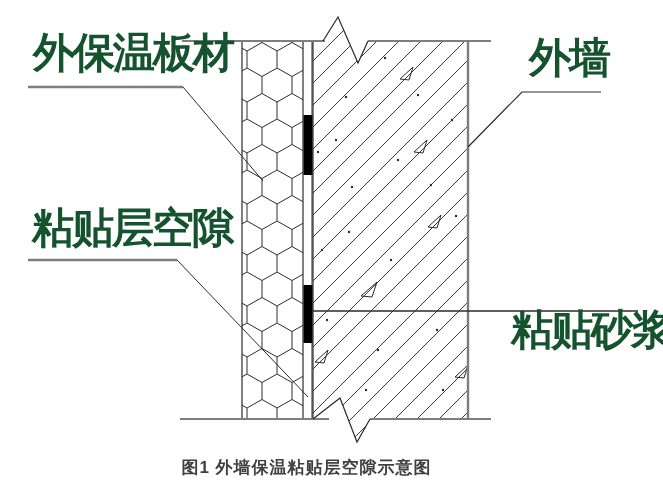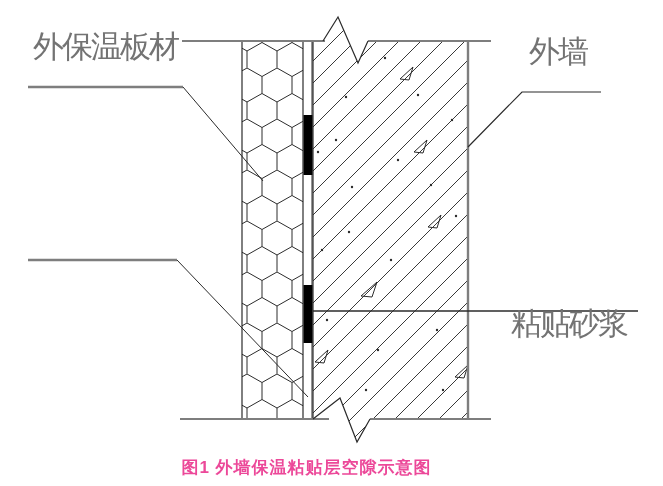--- a/index.html
+++ b/index.html
@@ -2,26 +2,26 @@
 <html><head>
 <meta charset="utf-8">
 <style>
   html,body{margin:0;padding:0;}
   .page{
     position:relative;width:663px;height:486px;background:#ffffff;
     font-family:"Liberation Sans","DejaVu Sans",sans-serif;overflow:hidden;
   }
   .diagram-svg{position:absolute;left:0;top:0;}
   .cad-label{
-    position:absolute;color:#737373;font-size:31px;font-weight:400;
+    position:absolute;color:#14532d;font-size:42px;font-weight:700;
     letter-spacing:-2px;white-space:nowrap;line-height:1.2;
   }
   .caption{
     position:absolute;left:0;top:456px;width:613px;text-align:center;
-    color:#ec4899;font-size:17px;font-weight:600;letter-spacing:1px;
+    color:#404040;font-size:17px;font-weight:600;letter-spacing:1px;
   }
 </style>
 </head>
 <body>
 
 <div class="page">
 
   <svg class="diagram-svg" width="663" height="486" viewBox="0 0 663 486">
     <defs>
 
@@ -100,17 +100,18 @@
       <path d="M28,87 H183" stroke="#7e7e7e" stroke-width="2.4" fill="none"></path>
       <path d="M183,87 L263,181" stroke="#2b2b2b" stroke-width="1" fill="none"></path>
       <path d="M28,260 H177" stroke="#7e7e7e" stroke-width="2.4" fill="none"></path>
       <path d="M177,260 L308,397" stroke="#2b2b2b" stroke-width="1" fill="none"></path>
       <path d="M601,92 H522 L468,147" stroke="#2b2b2b" stroke-width="1.2" fill="none"></path>
       <path d="M313,311 H638" stroke="#2b2b2b" stroke-width="1.4" fill="none"></path>
     </g>
   </svg>
 
   <div class="cad-label" style="left:33px;top:28px;">外保温板材</div>
+  <div class="cad-label" style="left:32px;top:203px;">粘贴层空隙</div>
   <div class="cad-label" style="left:529px;top:33px;">外墙</div>
   <div class="cad-label" style="left:511px;top:261px;margin-top:44px;">粘贴砂浆</div>
 
   <div class="caption">图1 外墙保温粘贴层空隙示意图</div>
 </div>
 
 </body></html>

